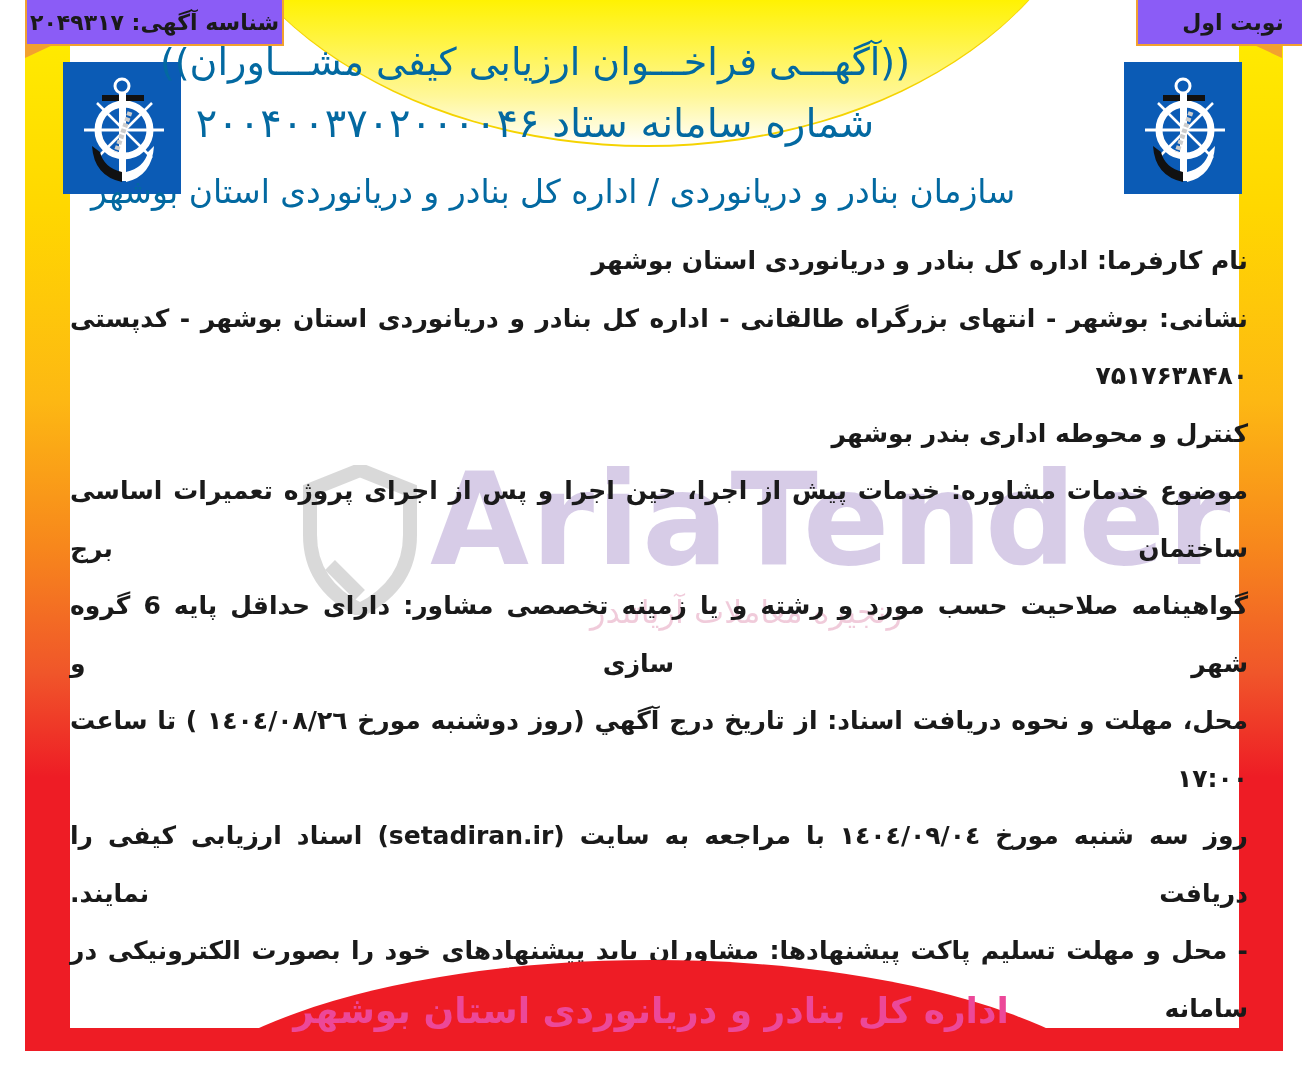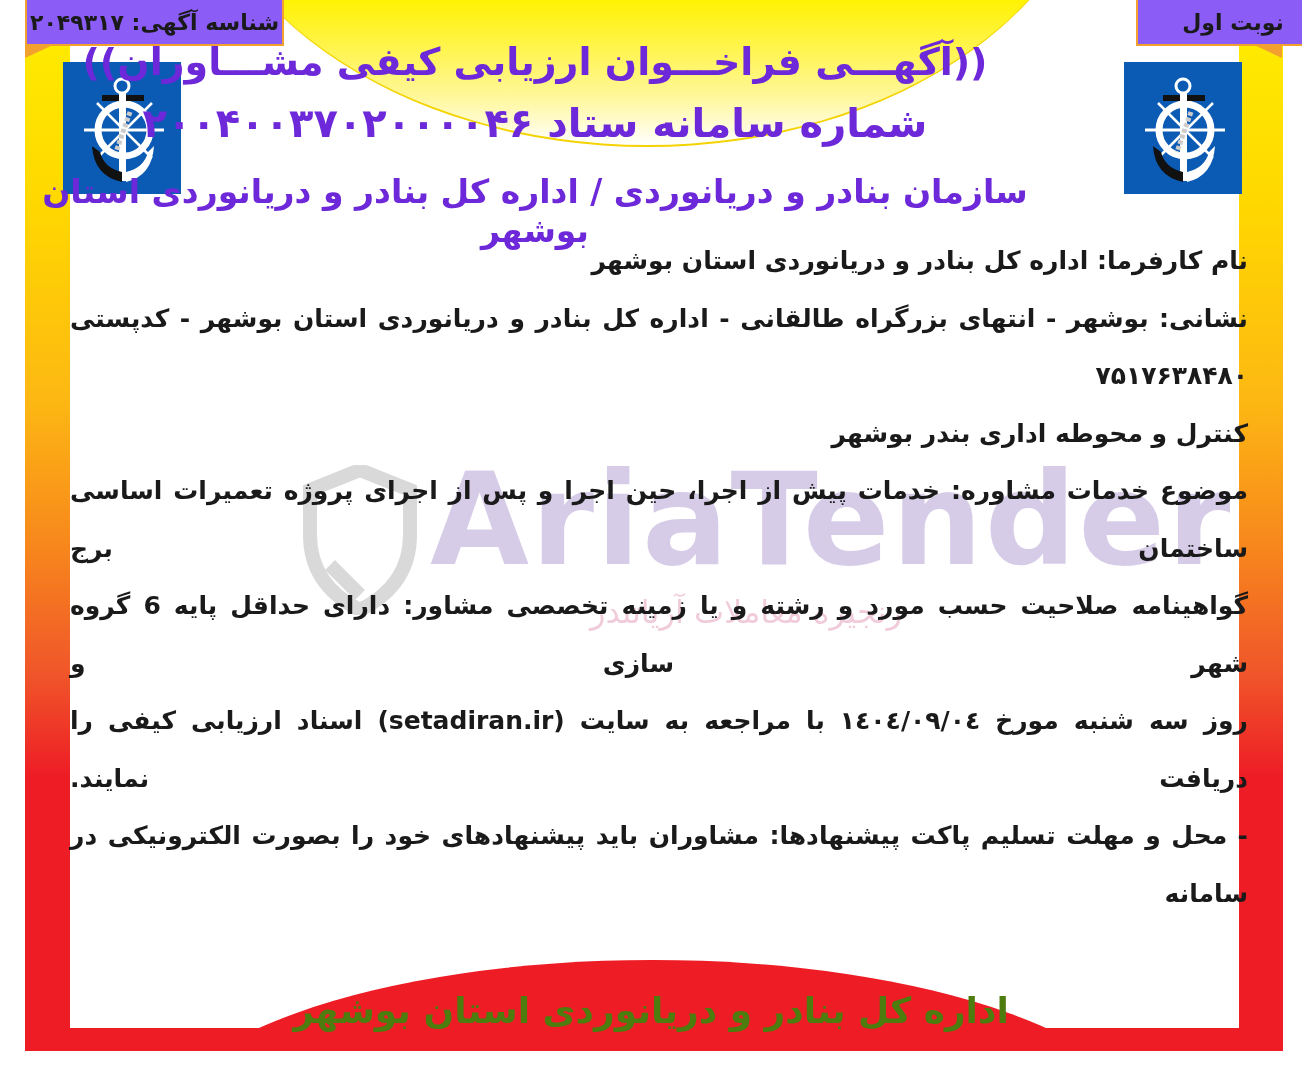--- a/index.html
+++ b/index.html
@@ -42,25 +42,25 @@
   
   .logo {
     position: absolute; top: 62px; width: 118px; height: 132px; background: #0b5bb5; z-index: 2;
     display: flex; align-items: center; justify-content: center;
   }
   .logo-left { left: 63px; }
   .logo-right { left: 1124px; }
   
   .title {
     position: absolute; left: 0; width: 1070px; text-align: center; direction: rtl; z-index: 2;
-    font-weight: bold; color: #6d28d9;
+    font-weight: normal; color: #0369a1;
   }
   .title-1 { top: 40px; font-size: 38px; letter-spacing: 1px; }
   .title-2 { top: 100px; font-size: 40px; }
-  .title-3 { top: 172px; font-size: 33px; }
+  .title-3 { top: 172px; font-size: 33px; padding-left: 18px; }
   
   .body-text {
     position: absolute; left: 70px; top: 232px; width: 1178px; direction: rtl; text-align: justify;
     font-size: 25px; font-weight: bold; line-height: 57.5px; z-index: 2;
   }
   .para-line { display: block; text-align-last: justify; }
   .para-line.last { text-align-last: right; }
   
   .watermark {
     position: absolute; left: 300px; top: 455px; width: 700px; height: 180px; z-index: 1; opacity: 0.22;
@@ -78,21 +78,21 @@
   
   .footer-dome {
     position: absolute; left: 150px; top: 960px; width: 1005px; height: 180px;
     border-radius: 50% 50% 0 0 / 100% 100% 0 0; background: #ee1c25; z-index: 2;
   }
   .footer-bar {
     position: absolute; left: 25px; top: 1028px; width: 1258px; height: 23px; background: #ee1c25; z-index: 2;
   }
   .footer-title {
     position: absolute; left: 0; top: 990px; width: 1302px; text-align: center; direction: rtl; z-index: 3;
-    font-size: 36px; font-weight: bold; color: #4d7c0f;
+    font-size: 36px; font-weight: bold; color: #ec4899;
   }
   .bottom-white { position: absolute; left: 0; top: 1051px; width: 1302px; height: 23px; background: #fff; z-index: 4; }
 </style>
 </head>
 <body>
 
 <div class="frame">
   <div class="frame-inner"></div>
 </div>
 
@@ -149,20 +149,21 @@
   <div class="wm-text">AriaTender</div>
   <div class="wm-sub">زنجیره معاملات آریاتندر</div>
 </div>
 
 <div class="body-text">
   <span class="para-line last">نام کارفرما: اداره کل بنادر و دریانوردی استان بوشهر</span>
   <span class="para-line">نشانی: بوشهر - انتهای بزرگراه طالقانی - اداره کل بنادر و دریانوردی استان بوشهر - کدپستی ۷۵۱۷۶۳۸۴۸۰</span>
   <span class="para-line last">کنترل و محوطه اداری بندر بوشهر</span>
   <span class="para-line">موضوع خدمات مشاوره: خدمات پیش از اجرا، حین اجرا و پس از اجرای پروژه تعمیرات اساسی ساختمان برج</span>
   <span class="para-line">گواهینامه صلاحیت حسب مورد و رشته و یا زمینه تخصصی مشاور: دارای حداقل پایه 6 گروه شهر سازی و</span>
+  <span class="para-line">محل، مهلت و نحوه دریافت اسناد: از تاریخ درج آگهي (روز دوشنبه مورخ ۱٤٠٤/٠٨/۲٦ ) تا ساعت ١٧:٠٠</span>
   <span class="para-line">روز سه شنبه مورخ ١٤٠٤/٠٩/٠٤ با مراجعه به سایت (setadiran.ir) اسناد ارزیابی کیفی را دریافت نمایند.</span>
   <span class="para-line">- محل و مهلت تسلیم پاکت پیشنهادها: مشاوران باید پیشنهادهای خود را بصورت الکترونیکی در سامانه</span>
 
 </div>
 
 <div class="footer-dome"></div>
 <div class="footer-bar"></div>
 <div class="footer-title">اداره کل بنادر و دریانوردی استان بوشهر</div>
 <div class="bottom-white"></div>
 

